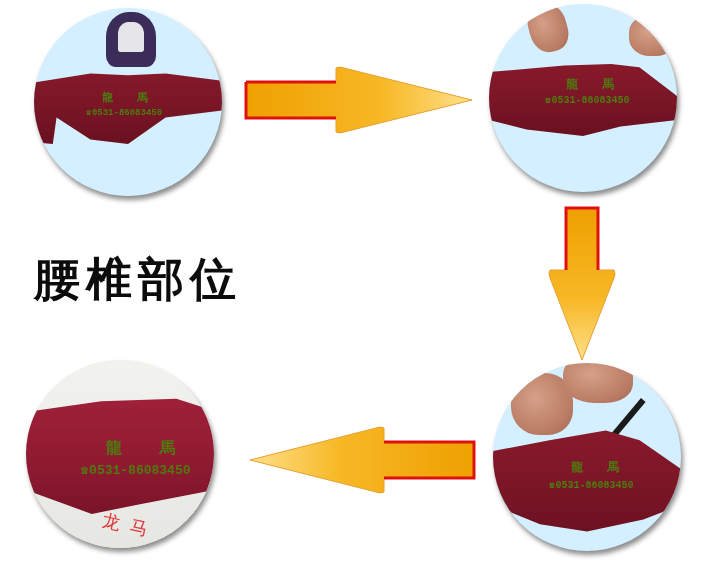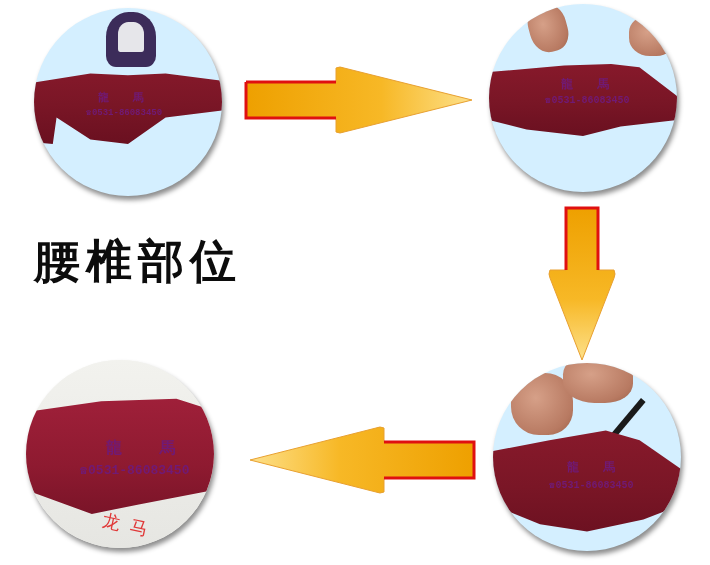--- a/index.html
+++ b/index.html
@@ -12,36 +12,37 @@
     background: #d4efff;
     overflow: hidden;
     box-shadow: 2px 4px 5px rgba(0,0,0,0.45);
   }
   .belt {
     position: absolute;
     background: linear-gradient(180deg, #8a1a2c 0%, #7a1626 55%, #6a1020 100%);
   }
   .belt-label {
     position: absolute;
-    color: #701a75;
+    color: #4d7c0f;
+    text-align: center;
     white-space: nowrap;
   }
   .brand { font-family: "DejaVu Serif", serif; font-weight: bold; letter-spacing: 10px; display:block; }
   .phone { font-family: Liberation Mono, monospace; font-weight: bold; display:block; }
   .phone-icon { display:inline-block; font-size: 0.9em; margin-right: 1px; }
 
   .hand {
     position: absolute;
     background: radial-gradient(ellipse at 40% 40%, #d6a088 0%, #b87a62 70%, #9a6048 100%);
     border-radius: 40% 45% 40% 45%;
   }
 
   .title {
     position: absolute;
-    left: 34px; top: 238px;
+    left: 34px; top: 256px;
     font-family: "DejaVu Sans", sans-serif;
     font-weight: bold;
     font-size: 46px;
     letter-spacing: 6px;
     color: #0c0c0c;
     line-height: 1;
   }
 
   .arrow { position: absolute; }
 </style>

